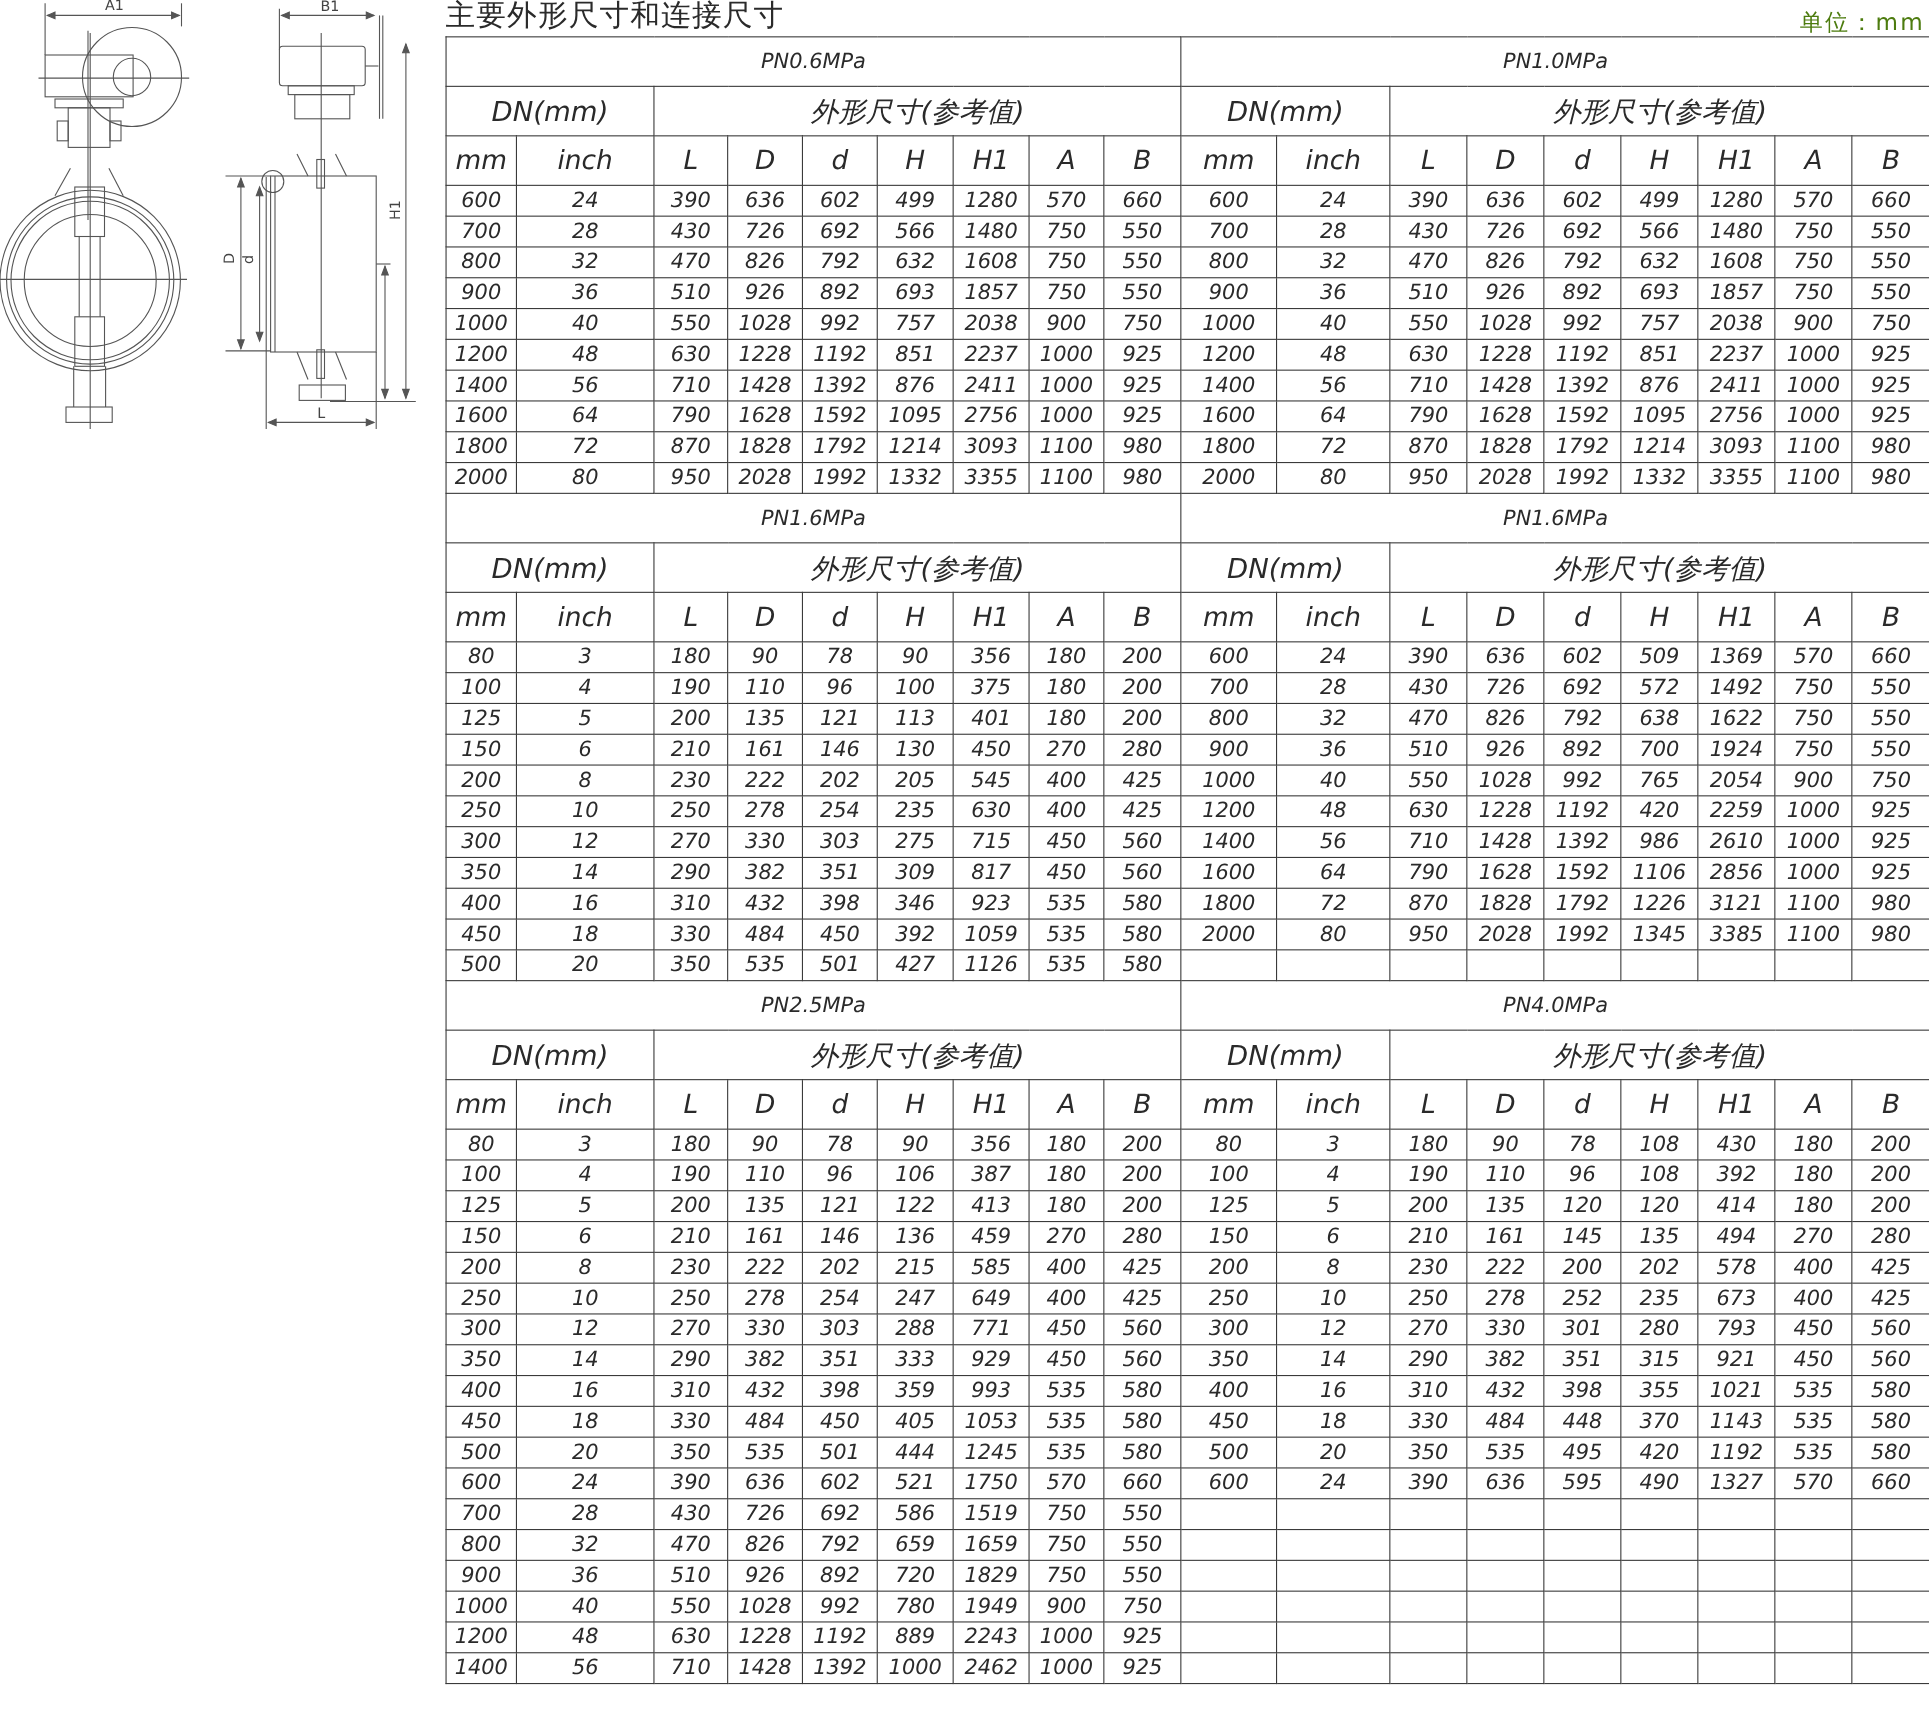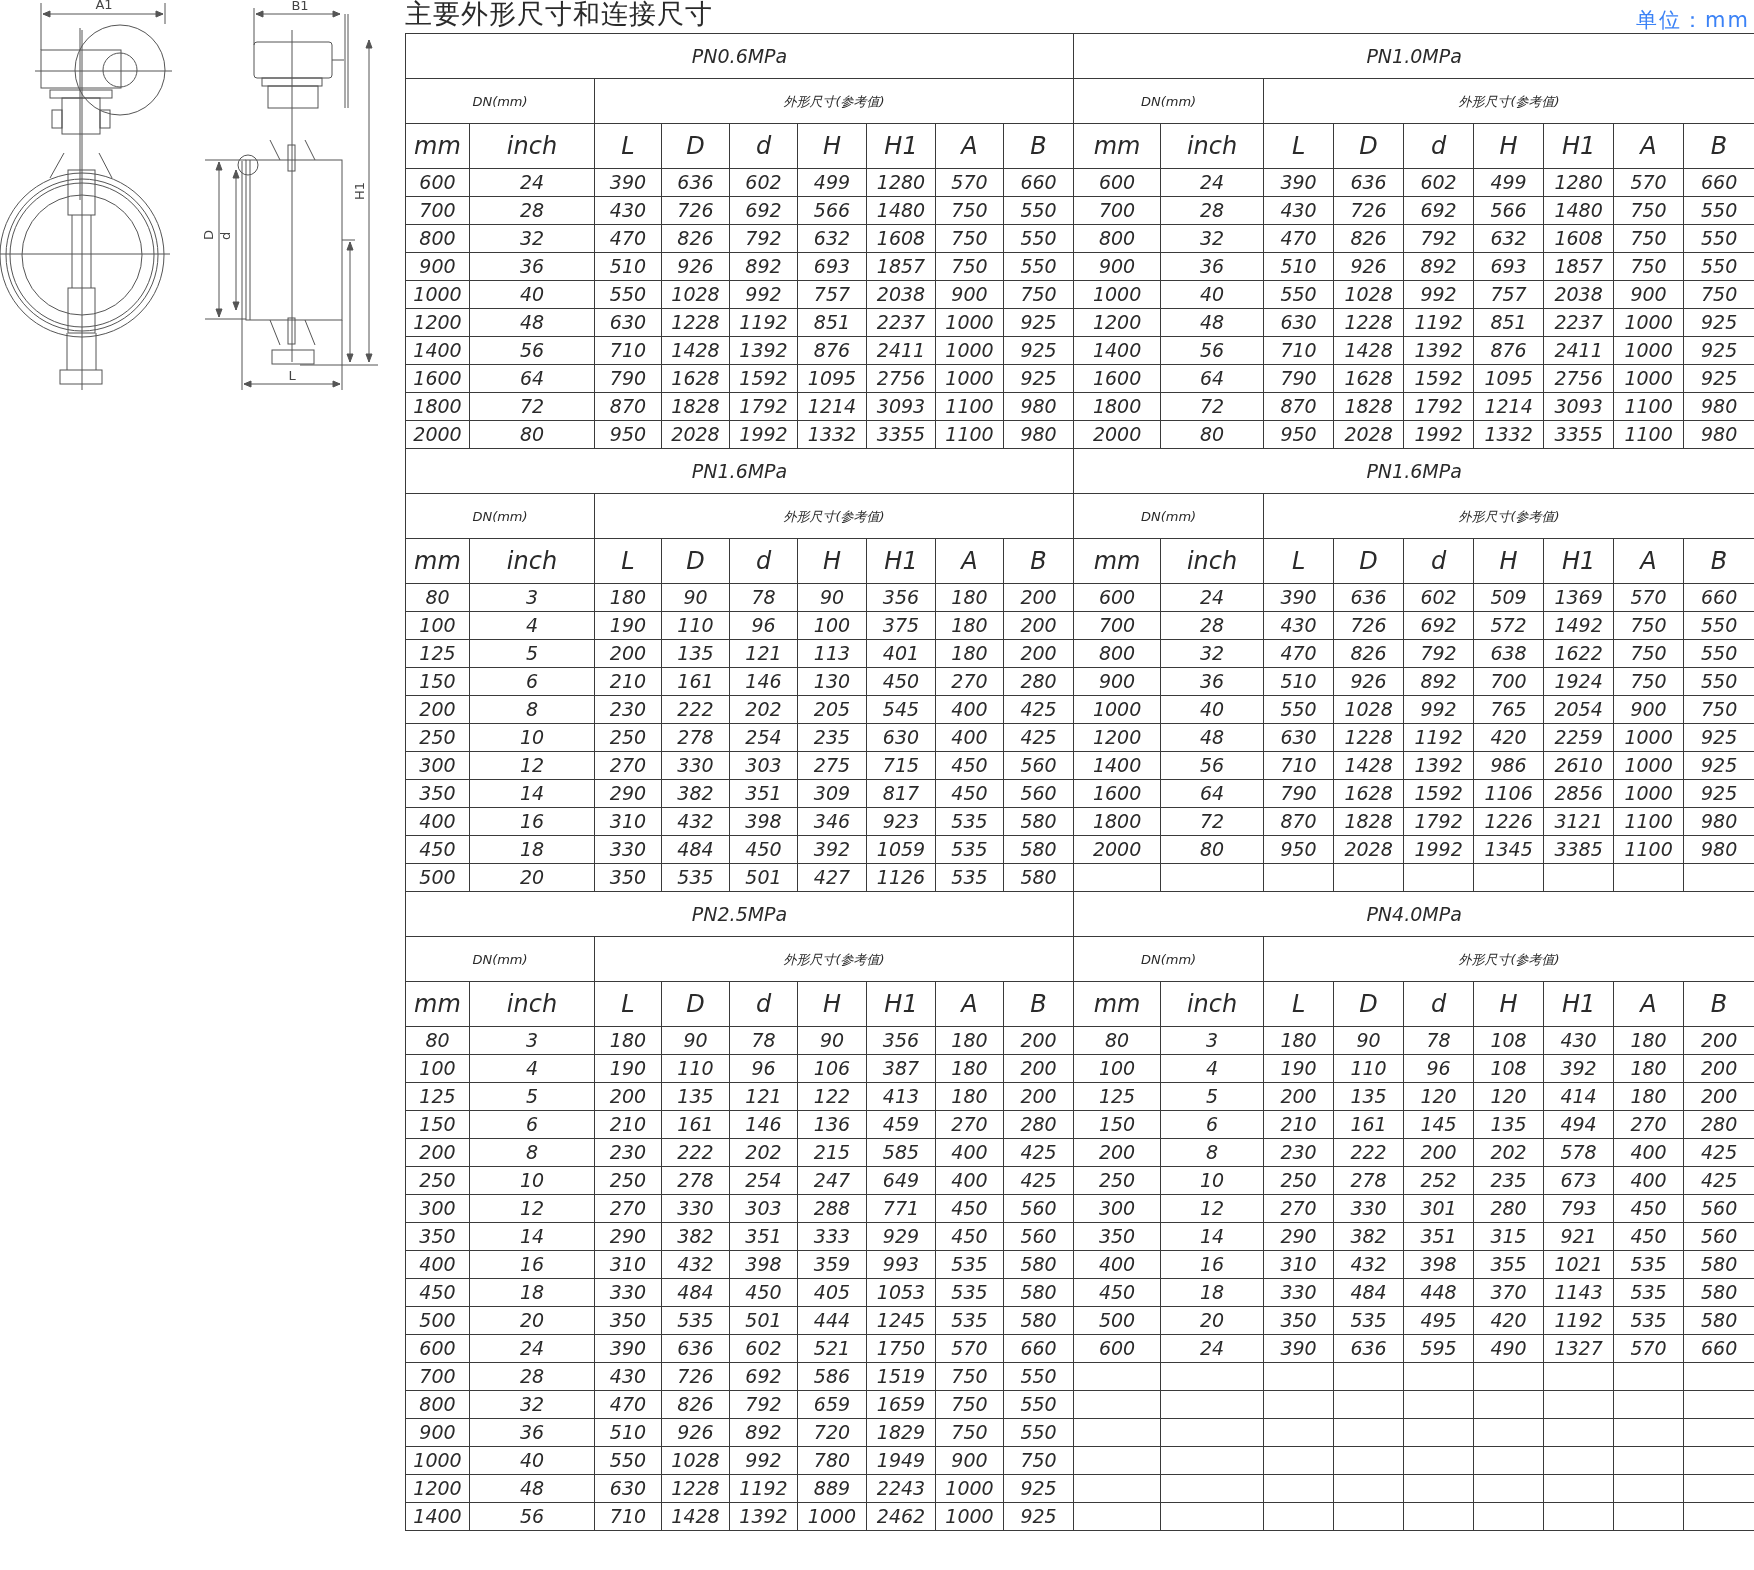--- a/index.html
+++ b/index.html
@@ -1,24 +1,24 @@
 <!DOCTYPE html>
 <html><head>
 <meta charset="utf-8">
 <style>
   html,body{margin:0;padding:0;background:#fff;}
   body{width:1754px;height:1570px;position:relative;overflow:hidden;font-family:"DejaVu Sans","Liberation Sans",sans-serif;color:#2a2a2a;}
   #title{position:absolute;left:405px;top:-4px;font-size:27px;letter-spacing:1px;color:#2a2a2a;white-space:nowrap;}
-  #unit{position:absolute;right:4px;top:6px;font-size:21px;letter-spacing:2px;color:#3b82f6;white-space:nowrap;}
+  #unit{position:absolute;right:4px;top:6px;font-size:21px;letter-spacing:2px;color:#4d7c0f;white-space:nowrap;}
   #diagram{position:absolute;left:0;top:0;width:400px;height:400px;}
   #tbl-wrap{position:absolute;left:405px;top:33px;width:1349px;}
   table{border-collapse:collapse;table-layout:fixed;width:1349px;font-style:italic;}
   td{border:1.5px solid #3a3a3a;text-align:center;vertical-align:middle;font-size:19px;padding:0;height:27px;line-height:27px;white-space:nowrap;overflow:hidden;color:#2a2a2a;}
   tr.sec td{height:44px;font-size:19px;}
-  tr.hd td{height:44px;font-size:13px;}
+  tr.hd td{height:44px;font-size:25px;}
   tr.cols td{height:44px;font-size:24px;}
 </style>
 </head>
 <body>
 
 <svg id="diagram" viewBox="0 0 400 400" xmlns="http://www.w3.org/2000/svg" fill="none" stroke="#555" stroke-width="1">
 
   <g>
     <line x1="41" y1="3" x2="41" y2="50"></line>
     <line x1="165" y1="3" x2="165" y2="24"></line>

